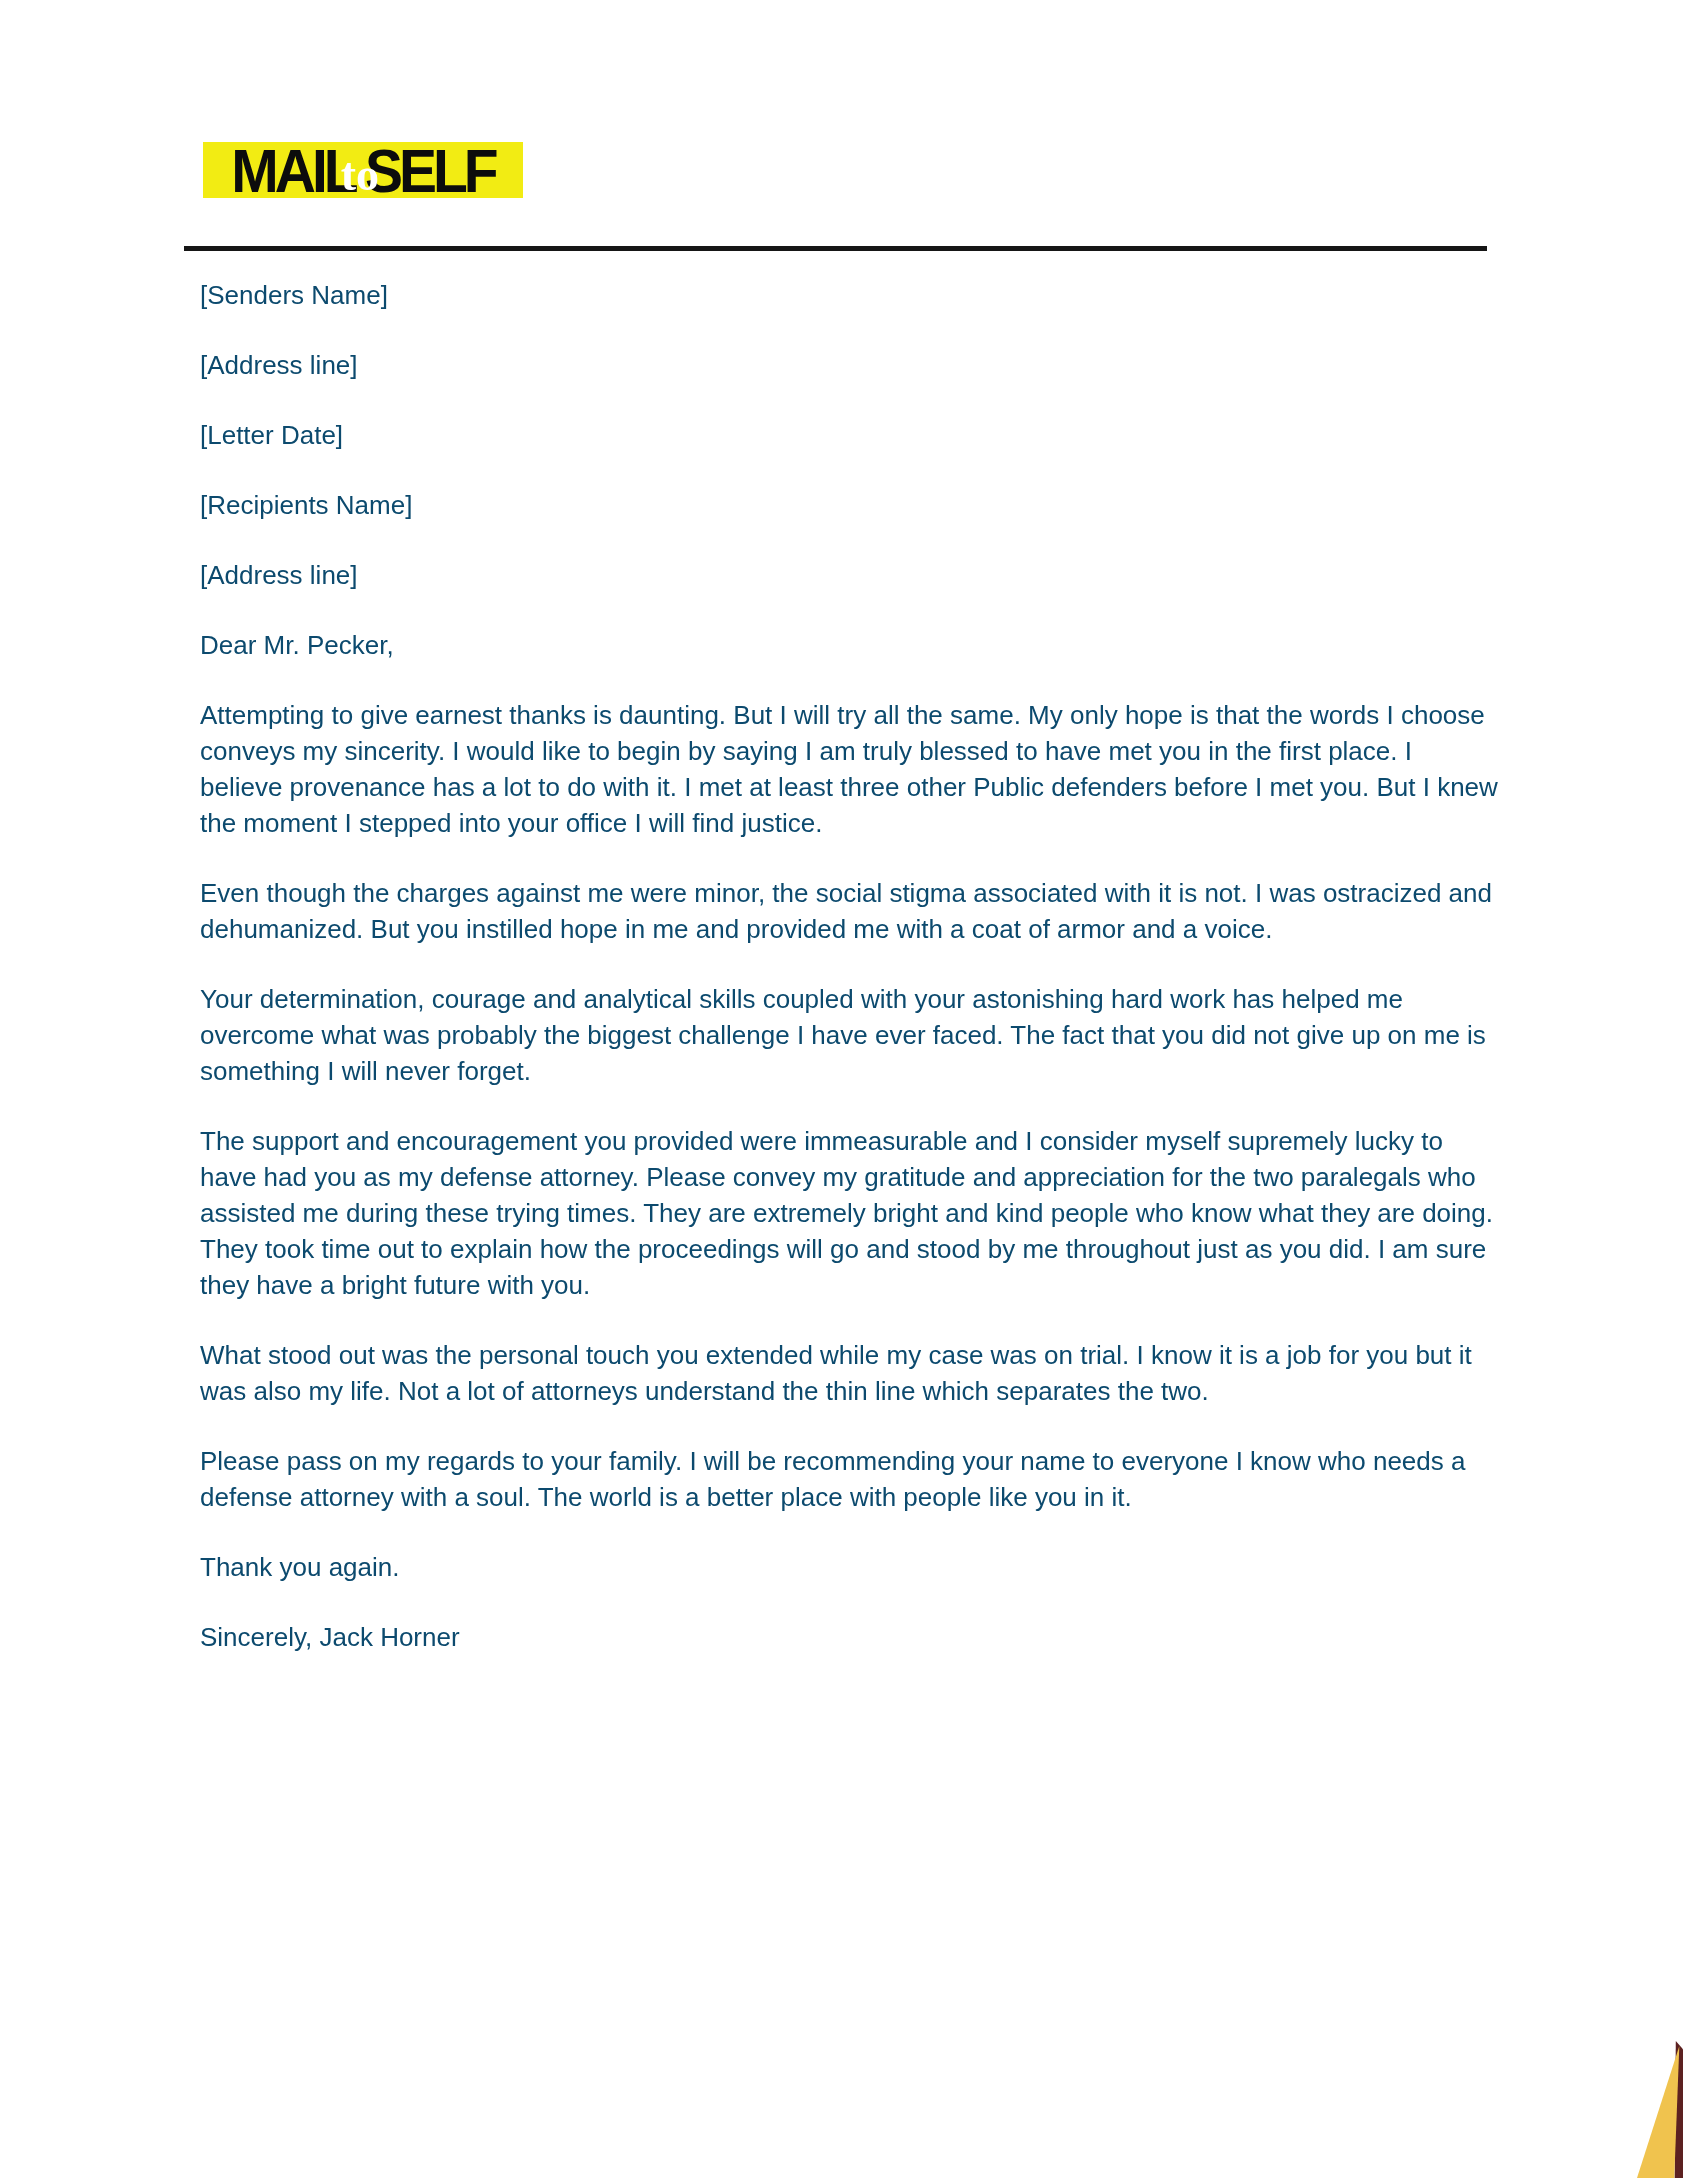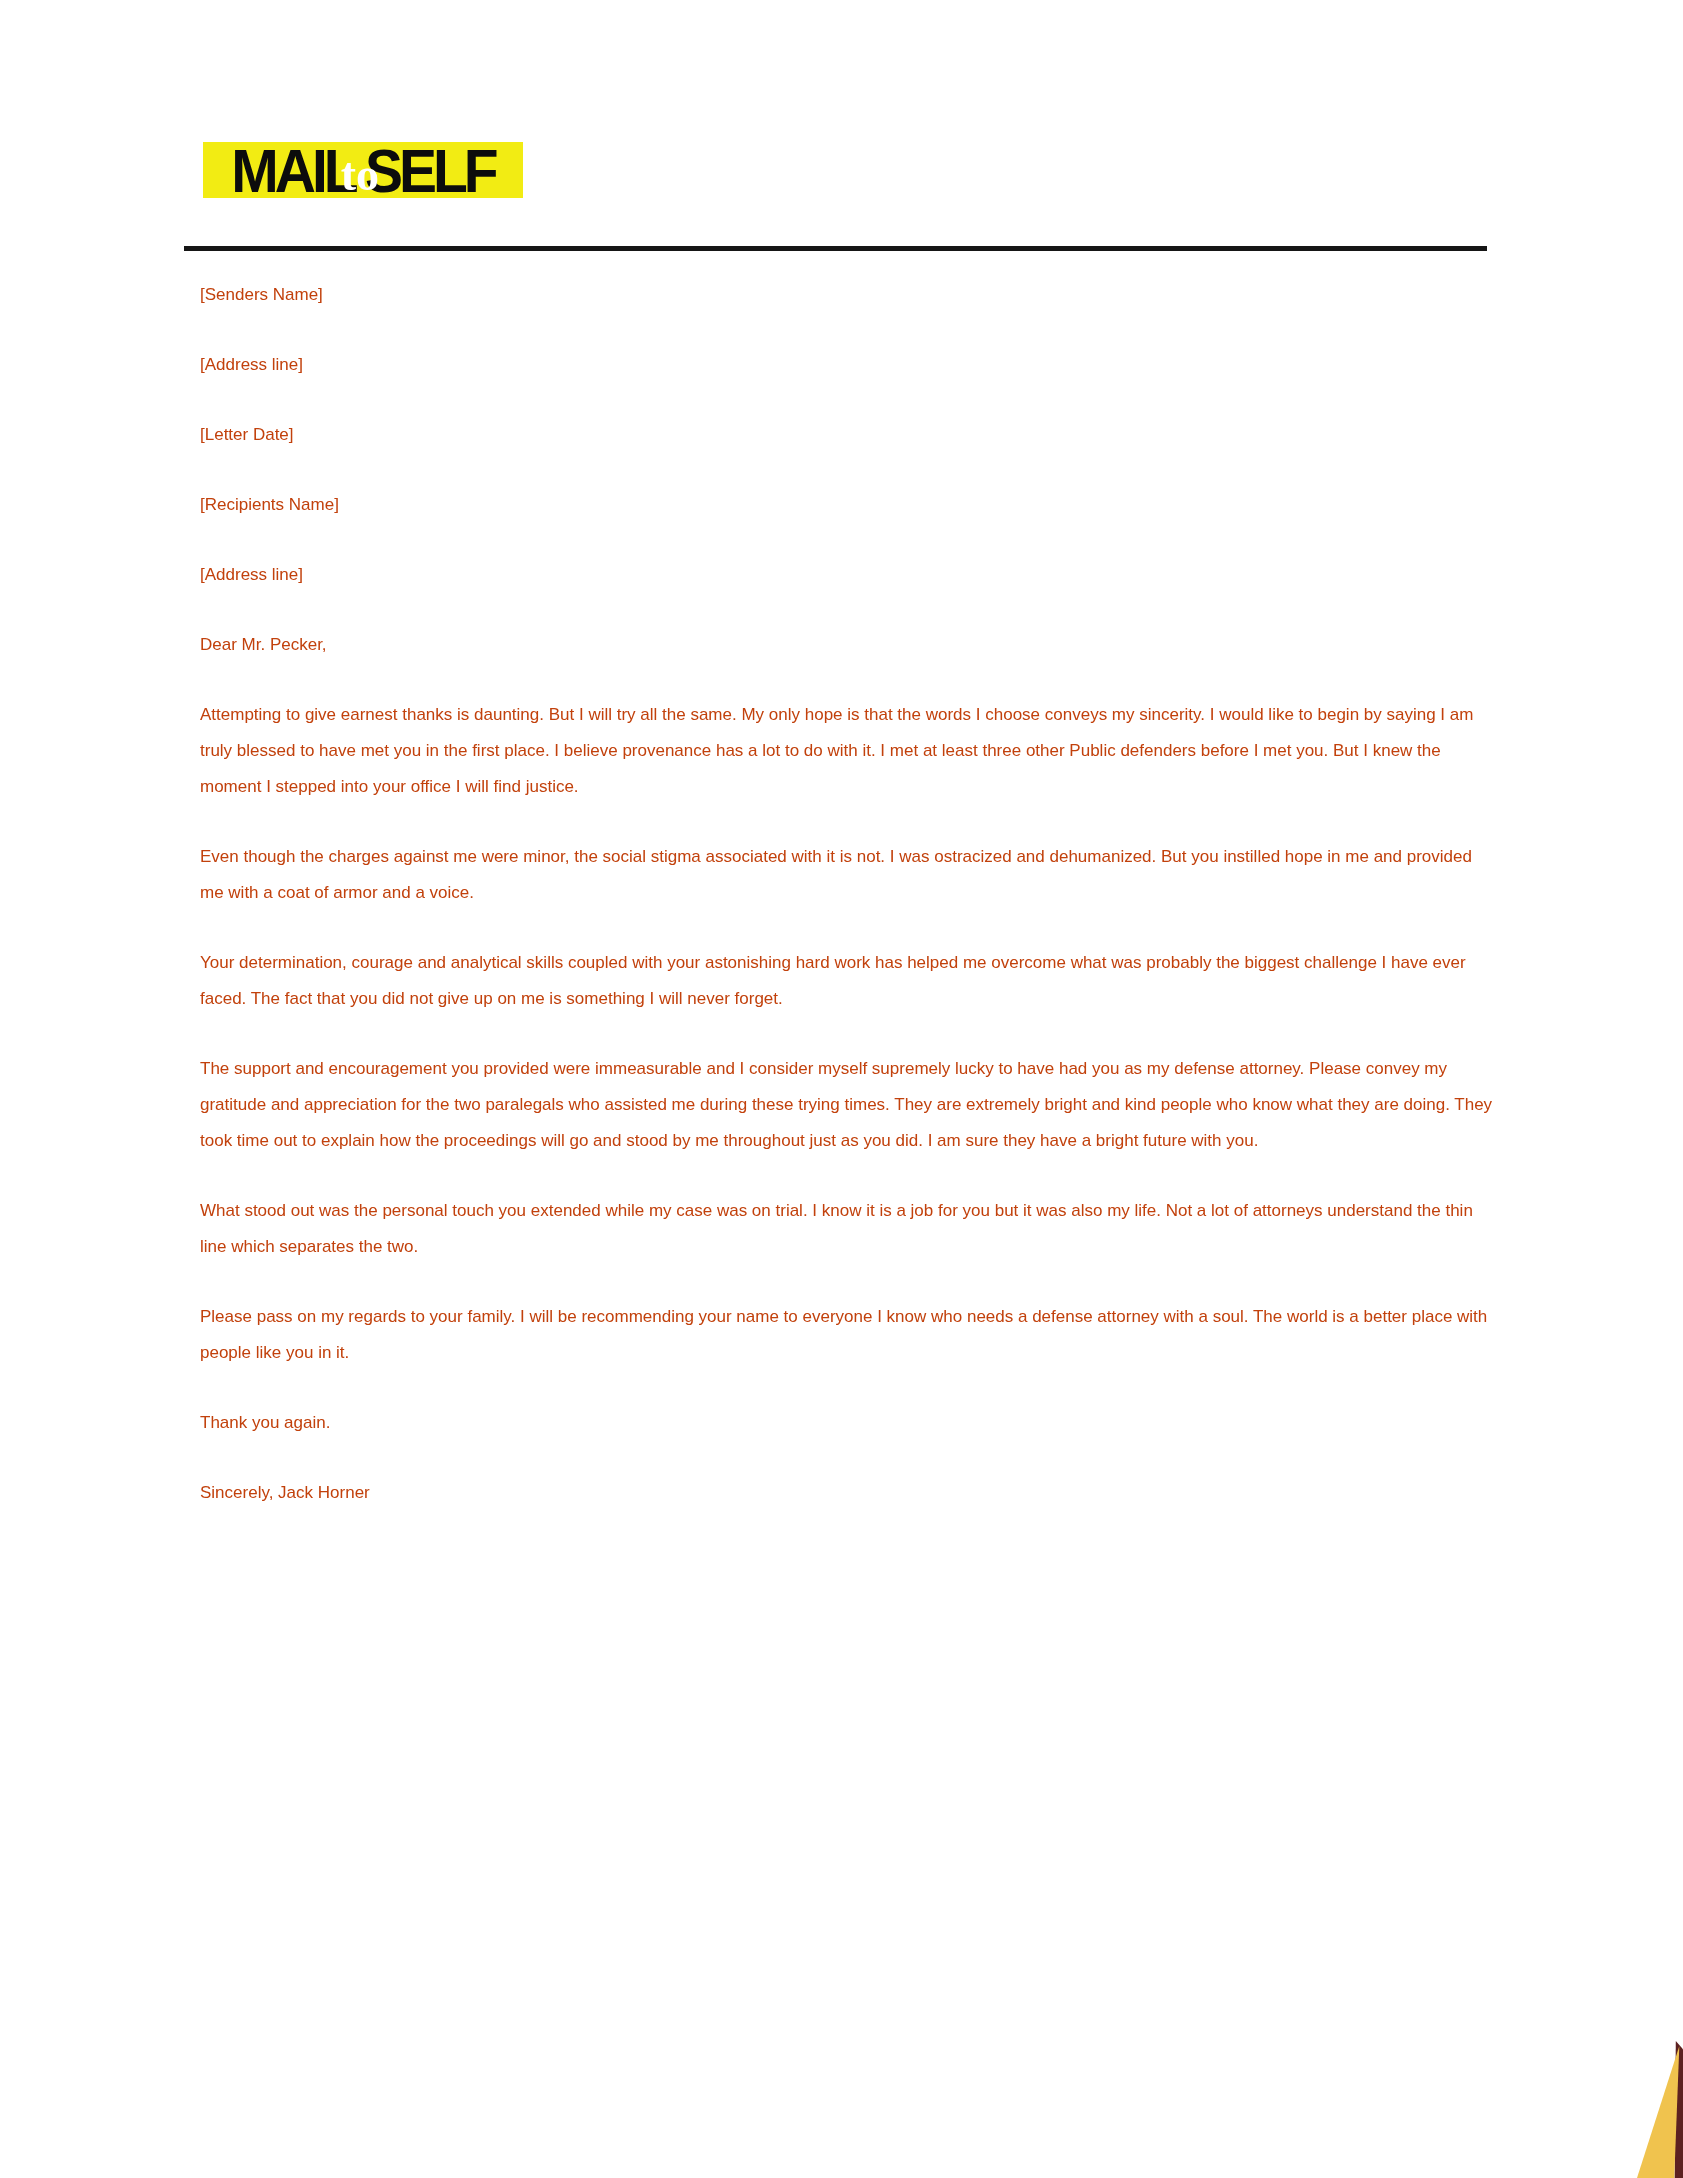--- a/index.html
+++ b/index.html
@@ -54,23 +54,23 @@
     height: 5px;
     background: #161616;
   }
 
   
   .letter {
     position: absolute;
     left: 200px;
     top: 277px;
     width: 1299px;
-    font-size: 17px;
+    font-size: 26px;
     line-height: 36px;
-    color: #c2410c;
+    color: #0c4a6e;
   }
   .letter p { margin: 0 0 34px 0; }
 
   
   .corner {
     position: absolute;
     right: 0;
     bottom: 0;
     width: 59px;
     height: 139px;

